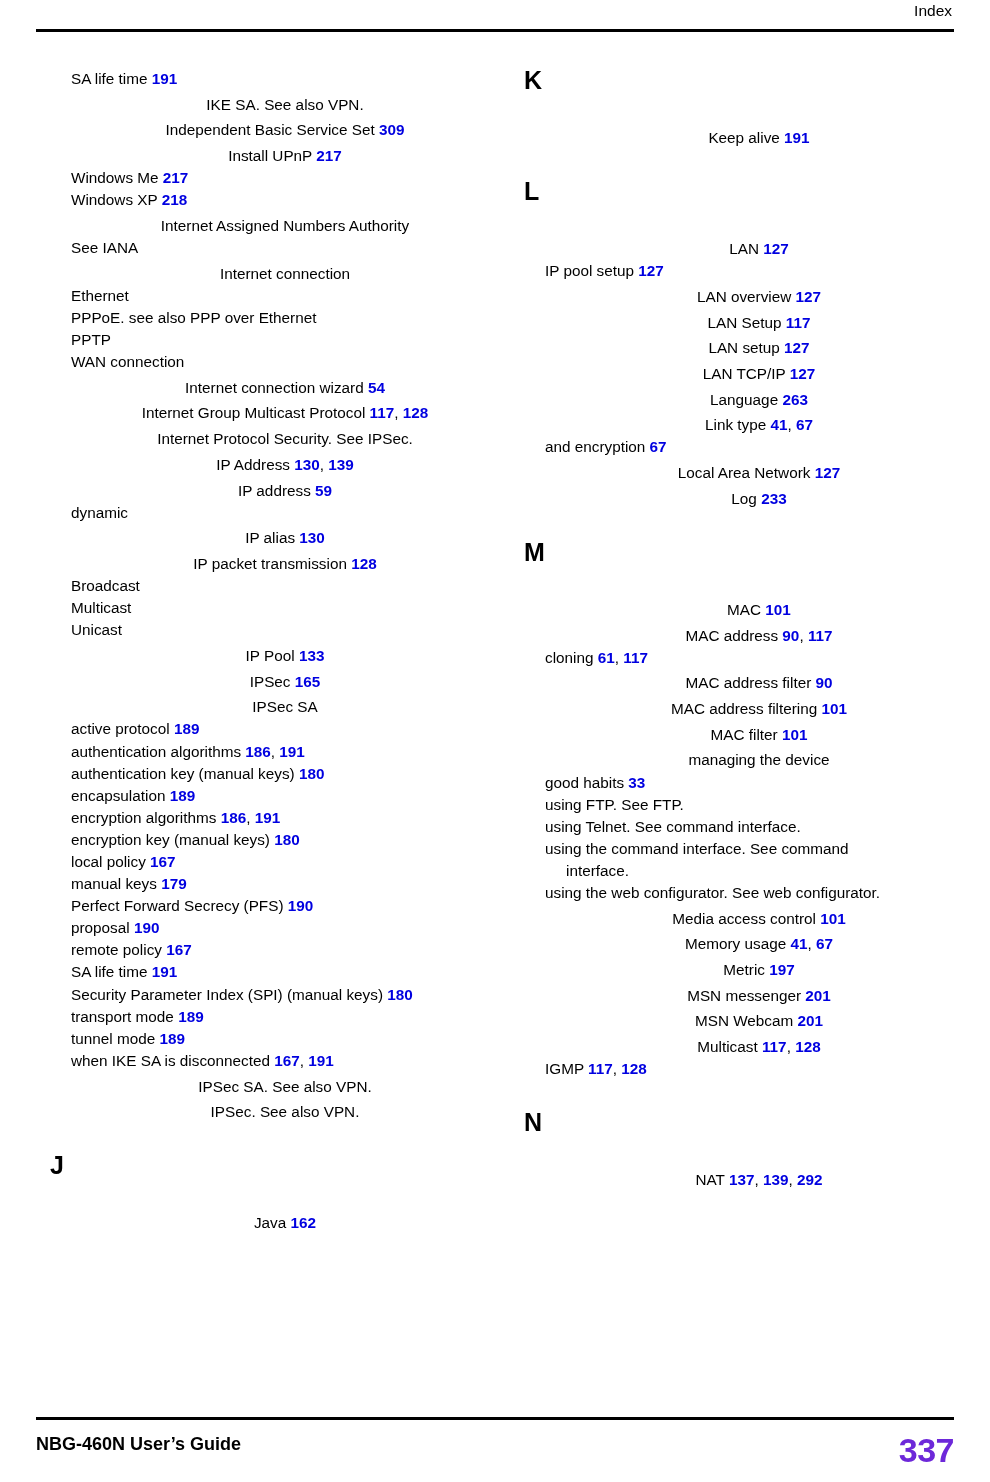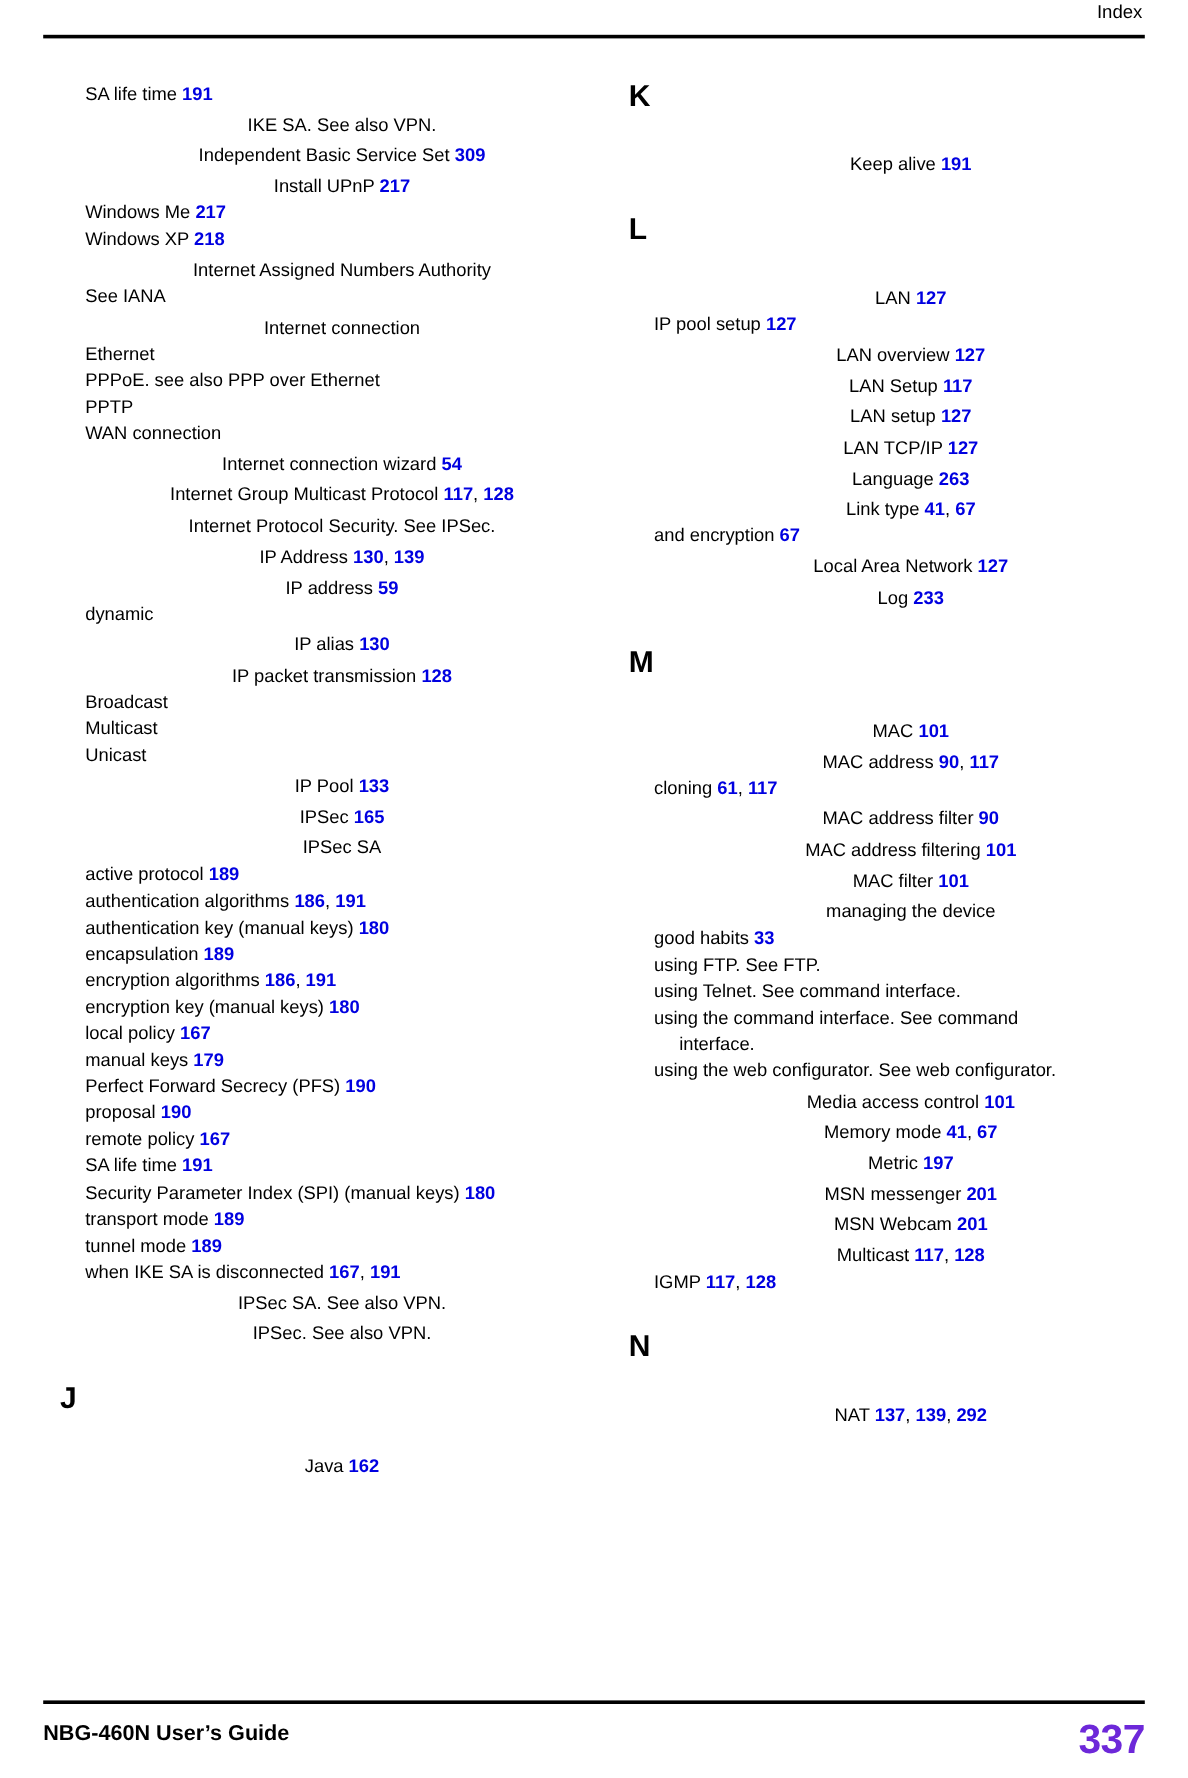--- a/index.html
+++ b/index.html
@@ -206,21 +206,21 @@
         <div class="entry lvl0"><span>MAC address filtering </span><span class="pg">101</span></div>
         <div class="entry lvl0"><span>MAC filter </span><span class="pg">101</span></div>
         <div class="entry lvl0"><span>managing the device</span></div>
         <div class="entry lvl1"><span>good habits </span><span class="pg">33</span></div>
         <div class="entry lvl1"><span>using FTP. See FTP.</span></div>
         <div class="entry lvl1"><span>using Telnet. See command interface.</span></div>
         <div class="entry lvl1"><span>using the command interface. See command</span></div>
         <div class="entry lvl2"><span>interface.</span></div>
         <div class="entry lvl1"><span>using the web configurator. See web configurator.</span></div>
         <div class="entry lvl0"><span>Media access control </span><span class="pg">101</span></div>
-        <div class="entry lvl0"><span>Memory mode </span><span class="pg">41</span><span class="sep">, </span><span class="pg">67</span></div>
+        <div class="entry lvl0"><span>Memory usage </span><span class="pg">41</span><span class="sep">, </span><span class="pg">67</span></div>
         <div class="entry lvl0"><span>Metric </span><span class="pg">197</span></div>
         <div class="entry lvl0"><span>MSN messenger </span><span class="pg">201</span></div>
         <div class="entry lvl0"><span>MSN Webcam </span><span class="pg">201</span></div>
         <div class="entry lvl0"><span>Multicast </span><span class="pg">117</span><span class="sep">, </span><span class="pg">128</span></div>
         <div class="entry lvl1"><span>IGMP </span><span class="pg">117</span><span class="sep">, </span><span class="pg">128</span></div>
         <div class="section-letter">N</div>
         <div class="entry lvl0"><span>NAT </span><span class="pg">137</span><span class="sep">, </span><span class="pg">139</span><span class="sep">, </span><span class="pg">292</span></div>
       </div>
   </div>
 

